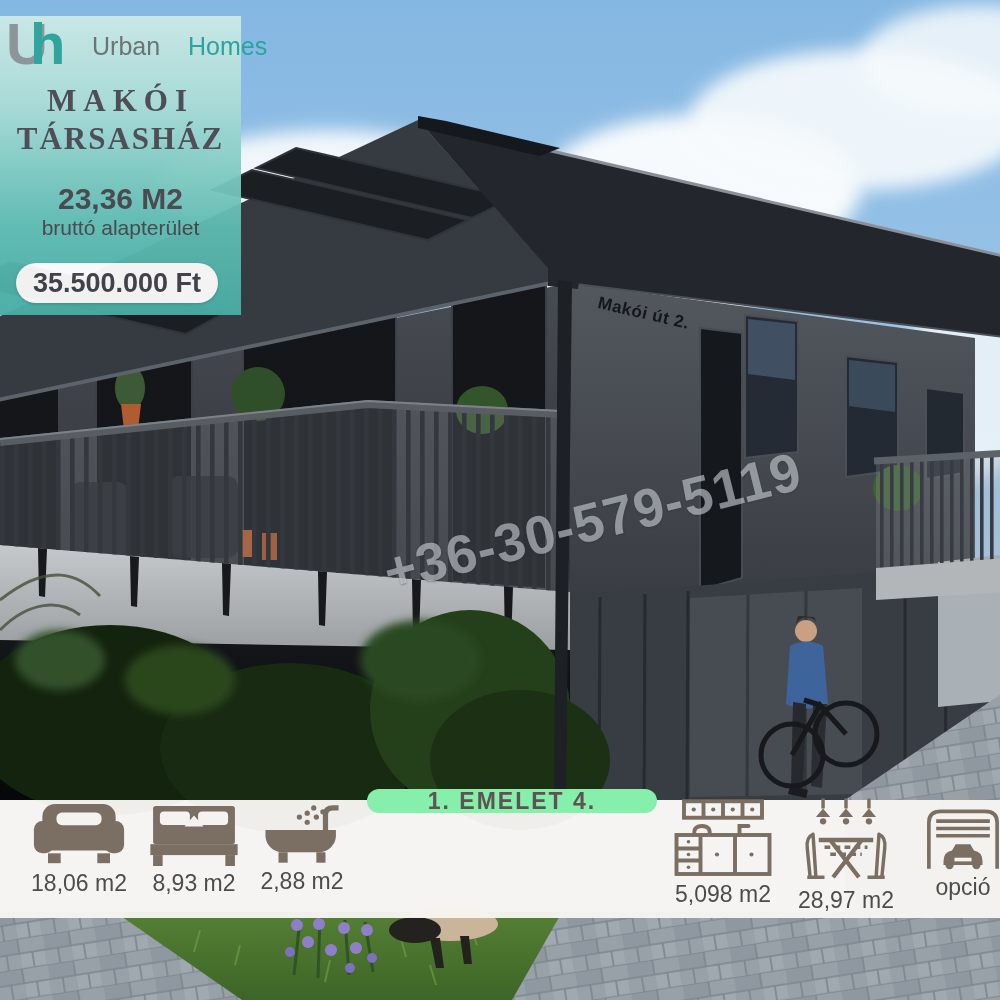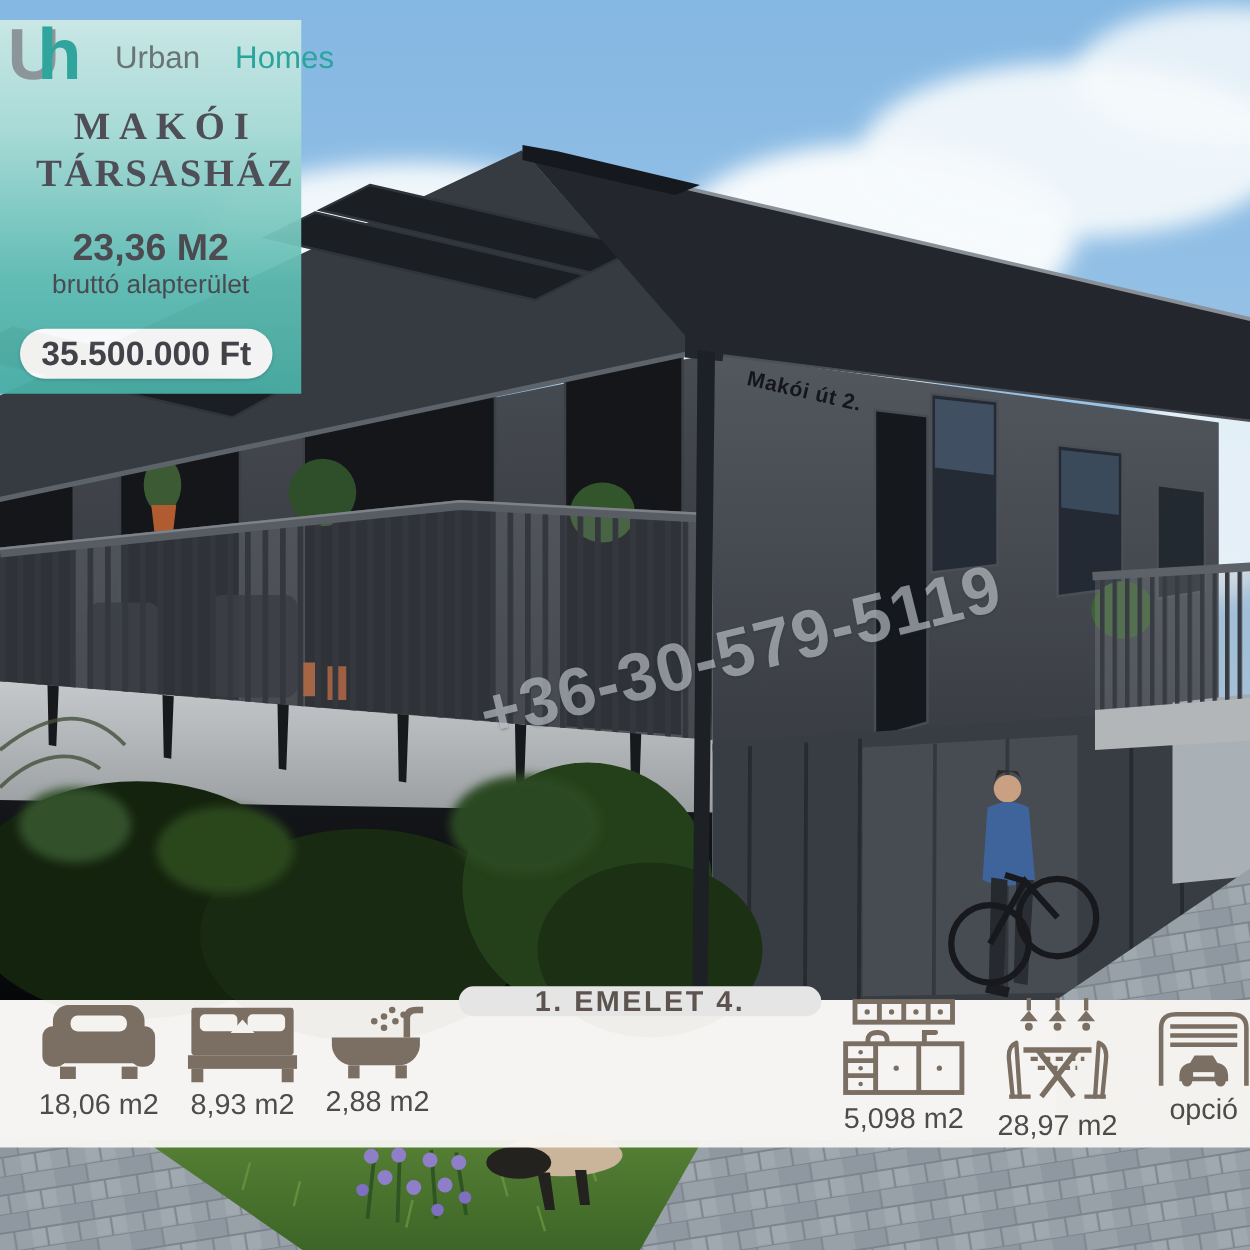--- a/index.html
+++ b/index.html
@@ -10,41 +10,41 @@
   .panel{position:absolute;left:0;top:16px;width:241px;height:299px;
     background:linear-gradient(180deg,#cdeae6 0%,#a9dcd6 30%,#5fbcb2 70%,#49afa6 100%);
     opacity:.95;}
   .logo-row{position:absolute;left:6px;top:-6px;width:235px;height:60px;white-space:nowrap;}
   .logo-u{font-weight:bold;font-size:58px;color:#8d9496;letter-spacing:-2px;}
   .logo-h{font-weight:bold;font-size:58px;color:#2ba49a;margin-left:-16px;}
   .logo-words{position:absolute;left:86px;top:22px;font-size:25px;}
   .logo-urban{color:#68716f;}
   .logo-homes{color:#27a39a;margin-left:21px;}
   .title{position:absolute;left:0;top:66px;width:241px;text-align:center;
-    font-family:"Liberation Serif", serif;color:#4c4950;font-size:31px;font-weight:600;line-height:38px;padding-left:12px;}
+    font-family:"Liberation Serif", serif;color:#4c4950;font-size:31px;font-weight:600;line-height:38px;}
   .title .l1{letter-spacing:7px;}
   .title .l2{letter-spacing:2px;}
   .area-val{position:absolute;left:0;top:166px;width:241px;text-align:center;
     font-size:30px;font-weight:bold;color:#474449;}
   .area-lbl{position:absolute;left:0;top:200px;width:241px;text-align:center;
     font-size:21px;color:#474449;}
   .price-pill{position:absolute;left:16px;top:247px;width:202px;height:40px;background:#fdfdfc;
     border-radius:21px;display:flex;align-items:center;justify-content:center;
     font-size:27px;font-weight:bold;color:#45424a;box-shadow:0 1px 3px rgba(0,0,0,.18);}
   
   .bld-sign{position:absolute;left:598px;top:293px;width:130px;transform:rotate(13deg);
     transform-origin:left center;font-size:17px;font-weight:bold;color:#0e1014;opacity:.9;
     letter-spacing:.5px;}
   .watermark{position:absolute;left:385px;top:542px;width:420px;transform:rotate(-14deg);
     transform-origin:left center;font-size:54px;font-weight:bold;letter-spacing:1px;
     color:rgba(212,217,224,.58);text-shadow:0 1px 2px rgba(40,44,50,.35);white-space:nowrap;}
   
   .bottombar{position:absolute;left:0;top:800px;width:1000px;height:118px;
     background:rgba(247,245,242,.97);}
-  .floor-pill{position:absolute;left:367px;top:789px;width:290px;height:24px;background:#e5e5e5;
+  .floor-pill{position:absolute;left:367px;top:789px;width:290px;height:24px;background:#86efac;
     border-radius:21px;display:flex;align-items:center;justify-content:center;
     font-size:23px;font-weight:bold;letter-spacing:2px;color:#5d5350;}
   .room{position:absolute;display:flex;flex-direction:column;align-items:center;}
   .room .lbl{font-size:23px;color:#4e4c4a;margin-top:4px;white-space:nowrap;}
   .room svg{display:block;}
   .r-sofa{left:10px;top:804px;width:112px;margin-left:13px;}
   .r-bed{left:138px;top:806px;width:112px;}
   .r-bath{left:252px;top:804px;width:100px;}
   .r-kitchen{left:664px;top:799px;width:118px;}
   .r-dining{left:790px;top:797px;width:112px;}

